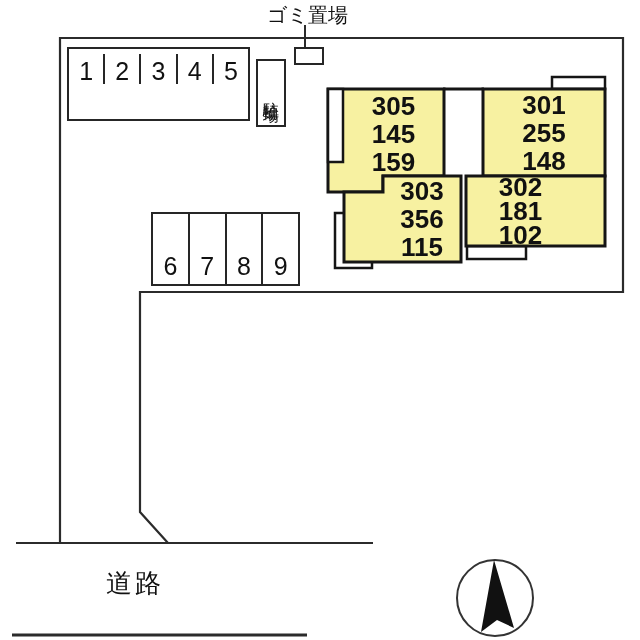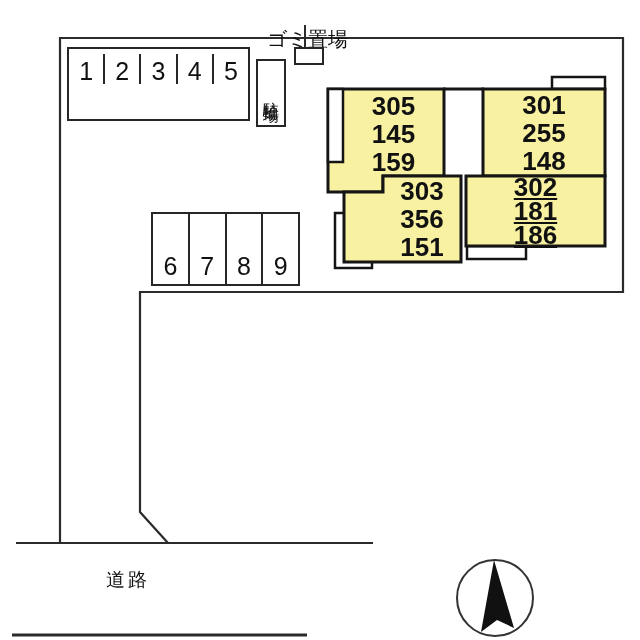--- a/index.html
+++ b/index.html
@@ -21,21 +21,21 @@
   .bicycle-box{
     border:2px solid #262626;background:#fff;
     display:flex;align-items:center;justify-content:center;
   }
   .vtext{
     writing-mode:vertical-rl;text-orientation:upright;
     font-size:16px;letter-spacing:3px;line-height:1;
   }
   
   .plain-label{font-size:20px;line-height:1;white-space:nowrap;}
-  .road-label{font-size:19px;letter-spacing:3px;line-height:1;white-space:nowrap;}
+  .road-label{font-size:26px;letter-spacing:3px;line-height:1;white-space:nowrap;}
   
   .unit-text{
     display:flex;flex-direction:column;align-items:center;justify-content:center;
     font-weight:bold;font-size:26px;line-height:28px;text-align:center;
   }
   .unit-text.tight{line-height:24px;}
 </style>
 </head>
 <body>
 
@@ -98,39 +98,39 @@
       </div>
     <div class="parking-cell num-bottom">
       <span class="parking-num">9</span>
       </div>
   </div>
 
   <div class="abs bicycle-box" style="left:256px;top:59px;width:30px;height:68px;">
     <span class="vtext">駐輪場</span>
   </div>
 
-  <div class="abs plain-label" style="left:267px;top:5px;margin-top:24px;">ゴミ置場</div>
+  <div class="abs plain-label" style="left:267px;top:5px;">ゴミ置場</div>
   <div class="abs" style="left:294px;top:47px;width:30px;height:18px;border:2px solid #262626;background:#fff;"></div>
 
   <div class="abs unit-text" style="left:343px;top:91px;width:101px;height:85px;">
     <div>305</div>
     <div>145</div>
     <div>159</div>
   </div>
   <div class="abs unit-text" style="left:483px;top:89px;width:122px;height:87px;">
     <div>301</div>
     <div>255</div>
     <div>148</div>
   </div>
   <div class="abs unit-text" style="left:383px;top:176px;width:78px;height:86px;align-items:center;">
     <div>303</div>
     <div>356</div>
-    <div>151</div>
+    <div>115</div>
   </div>
-  <div class="abs unit-text tight" style="left:466px;top:176px;width:139px;height:70px;text-decoration:underline;">
+  <div class="abs unit-text tight" style="left:451px;top:176px;width:139px;height:70px;">
     <div>302</div>
     <div>181</div>
-    <div>186</div>
+    <div>102</div>
   </div>
 
   <div class="abs road-label" style="left:106px;top:570px;">道路</div>
 
 </div>
 
 </body></html>

